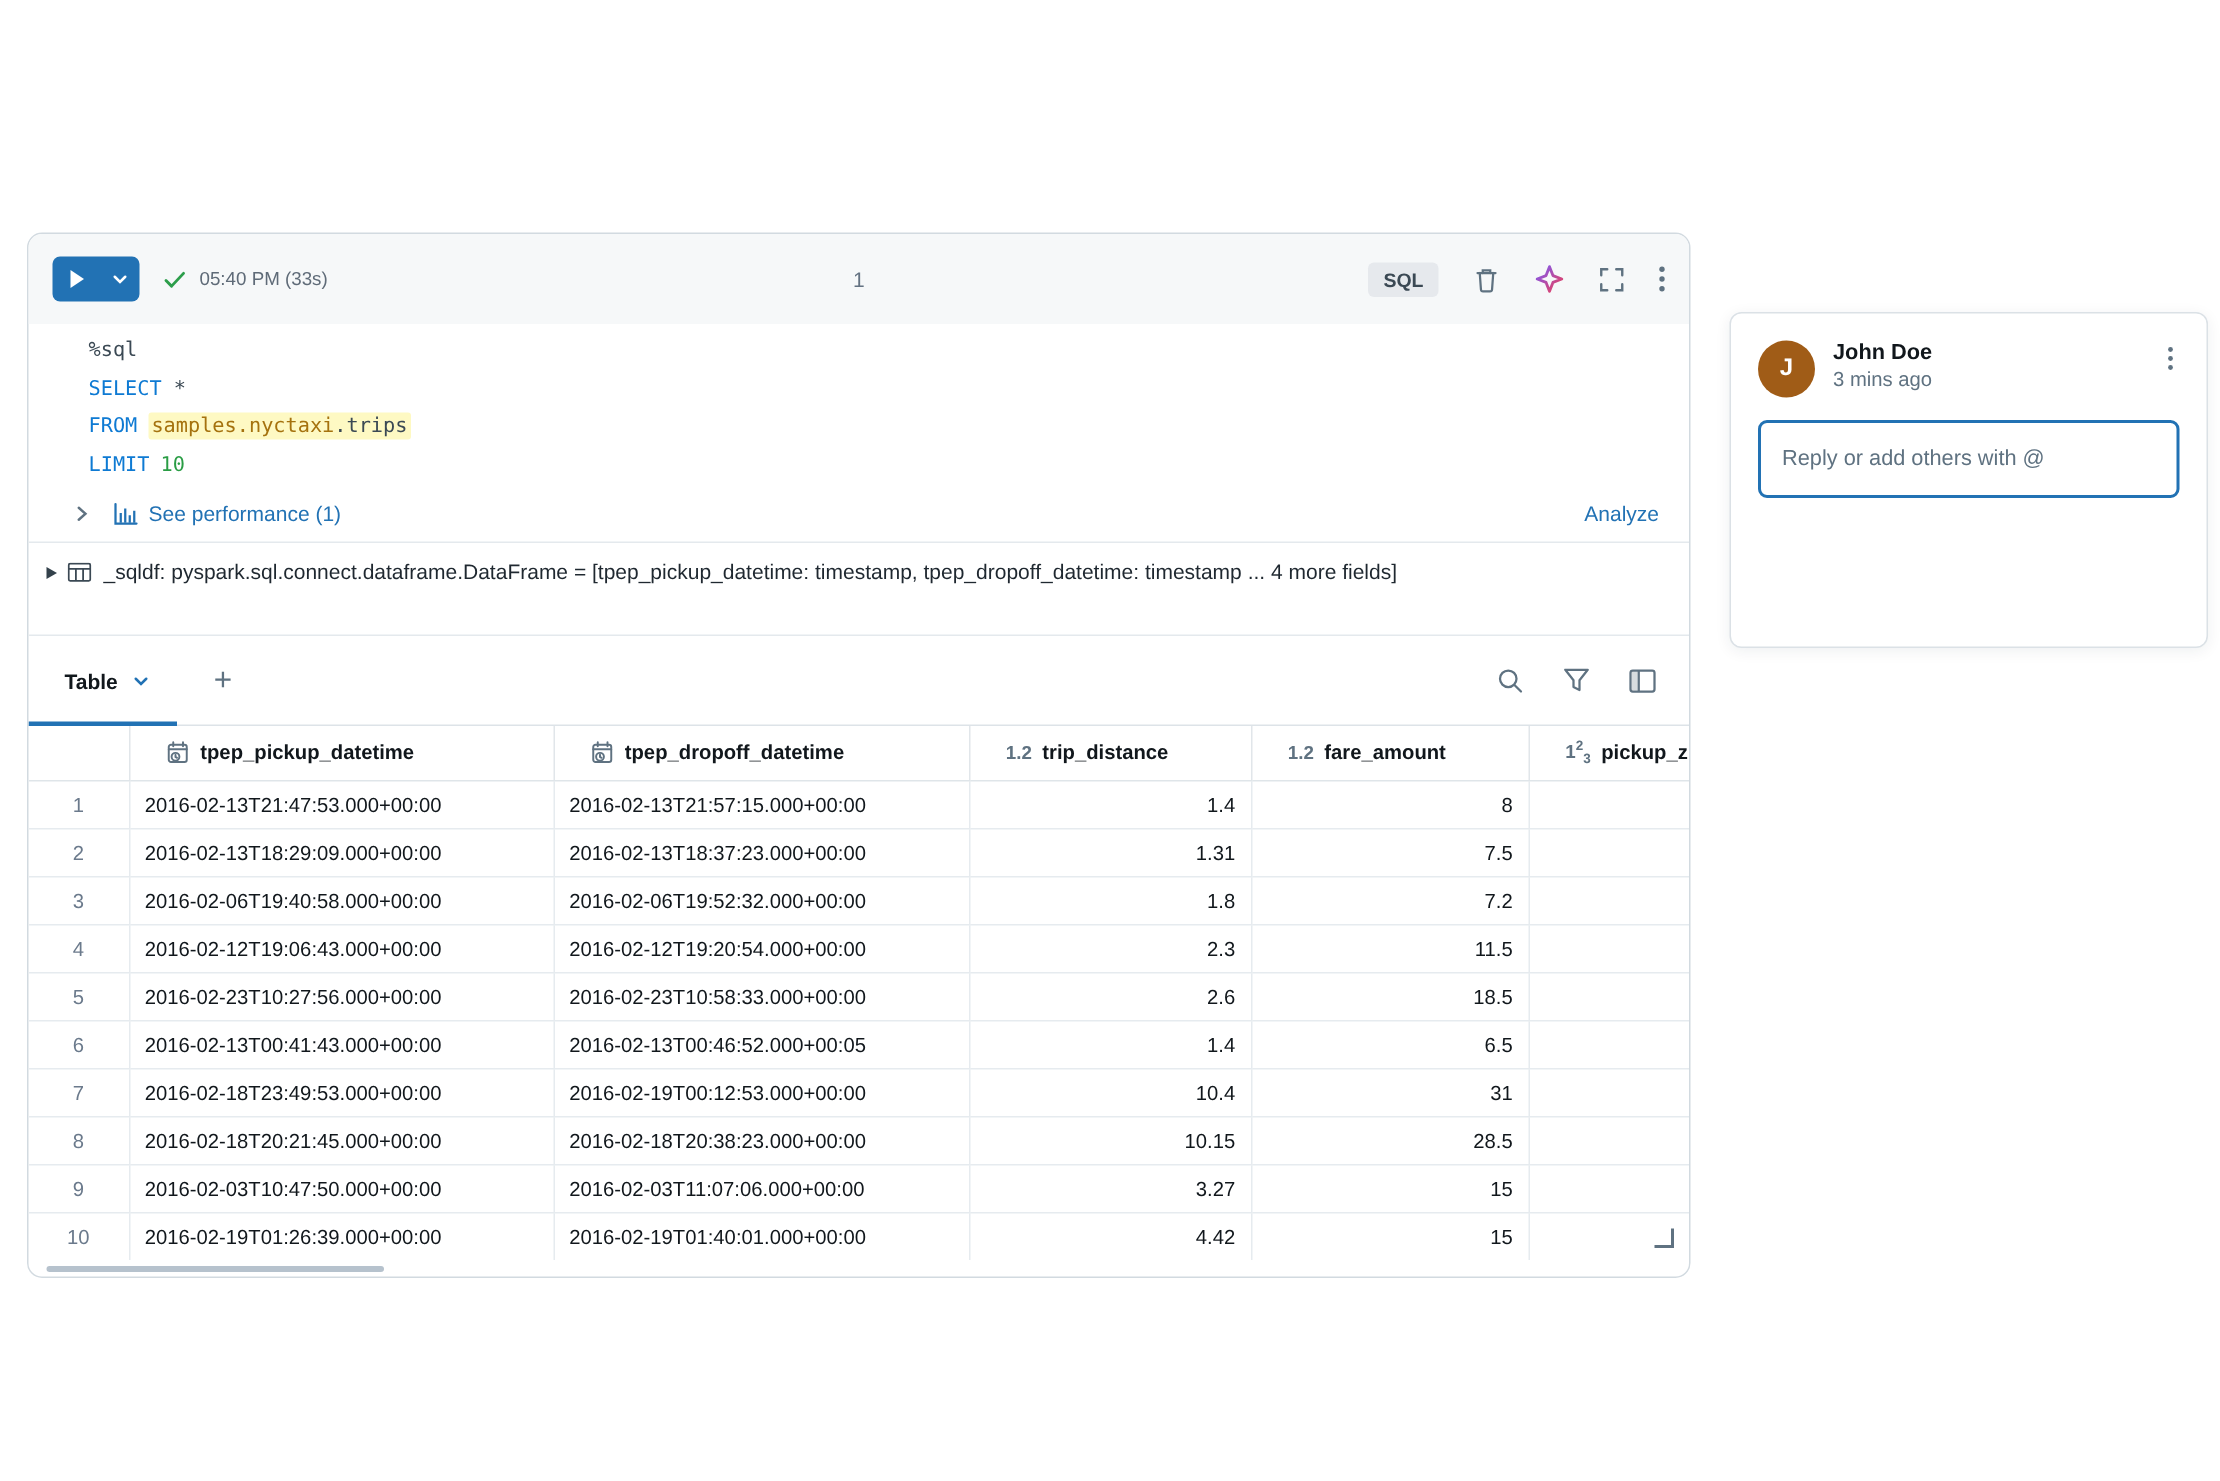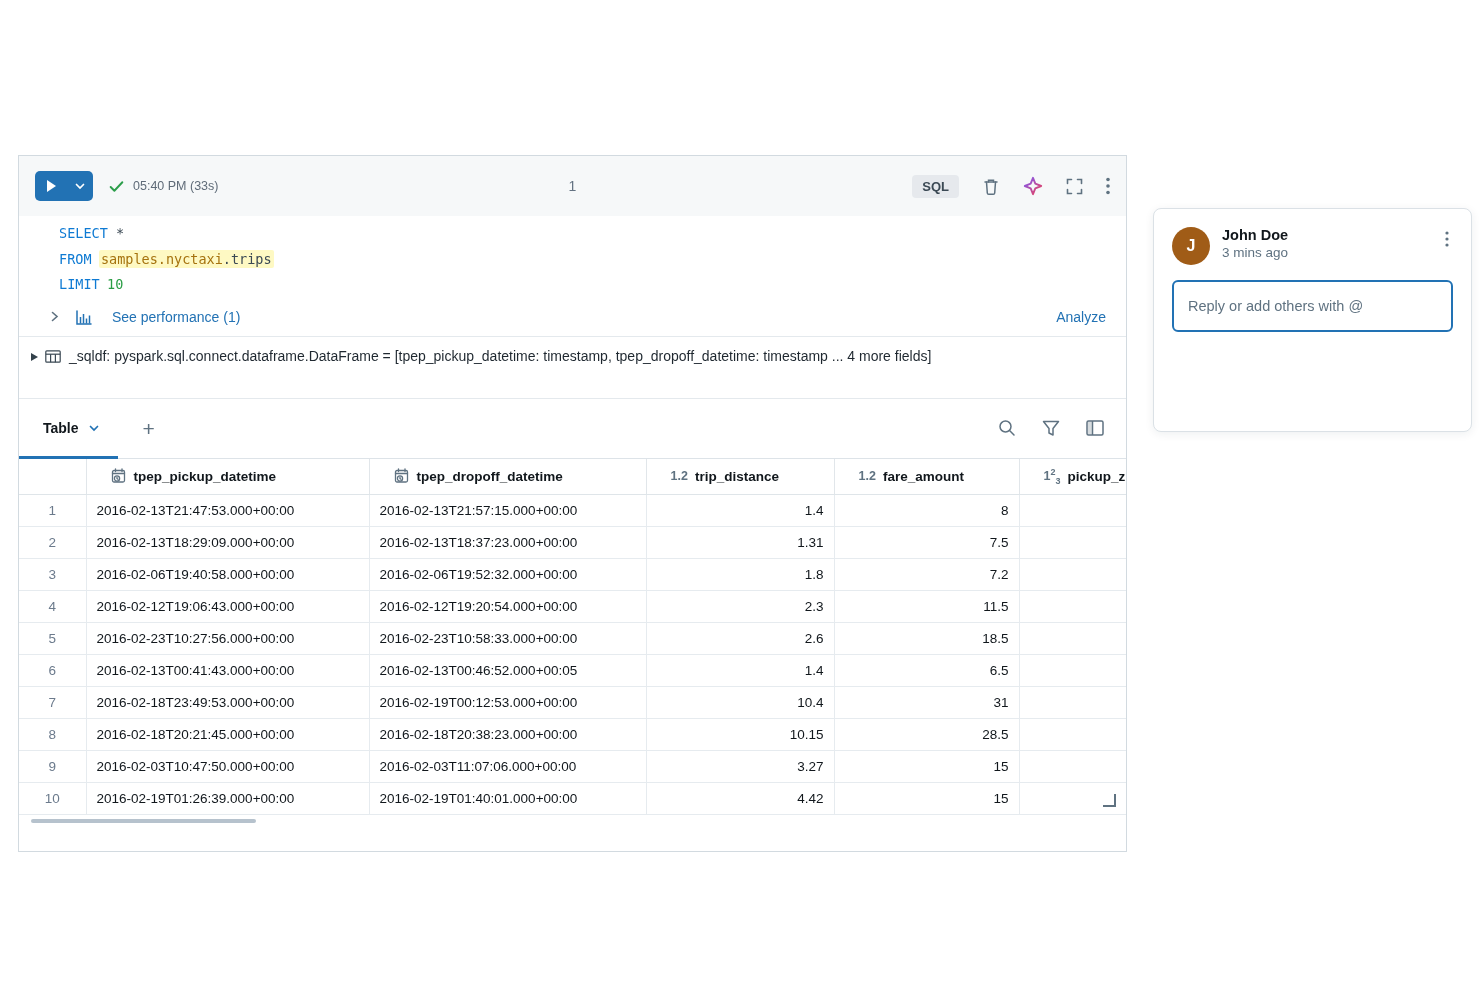--- a/index.html
+++ b/index.html
@@ -1,21 +1,21 @@
 <!DOCTYPE html>
 <html><head>
 <meta charset="utf-8">
 <style>
   * { margin:0; padding:0; box-sizing:border-box; }
   html,body { width:1480px; height:987px; background:#ffffff; font-family:"Liberation Sans", sans-serif; color:#11171c; overflow:hidden; }
   .page { position:relative; width:1480px; height:987px; }
 
   
   .cell { position:absolute; left:18px; top:155px; width:1109px; height:697px;
-          background:#fff; border:1px solid #d2dae0; border-radius:0; overflow:hidden; }
+          background:#fff; border:1px solid #d2dae0; border-radius:10px; overflow:hidden; }
 
   .toolbar { position:relative; height:60px; background:#f6f8f9; display:flex; align-items:center; padding:0 16px; }
   .run-btn { display:flex; align-items:center; height:30px; background:#2272b4; border-radius:5px; overflow:hidden; cursor:pointer; }
   .run-btn .seg { display:flex; align-items:center; justify-content:center; height:100%; }
   .run-btn .seg.play { width:32px; }
   .run-btn .seg.drop { width:26px; }
   .play-tri { width:0; height:0; border-left:9px solid #fff; border-top:6px solid transparent; border-bottom:6px solid transparent; }
   .status-check { margin-left:15px; display:flex; align-items:center; }
   .status-time { margin-left:8px; font-size:12.5px; color:#5f6b78; }
   .cell-number { position:absolute; left:50%; top:50%; transform:translate(-50%,-50%); font-size:14px; color:#637282; }
@@ -29,21 +29,21 @@
   .tok-kw { color:#0e7ad3; }
   .tok-num { color:#2a9d45; }
   .tok-hl { background:#fef9c3; border-radius:2px; padding:1px 2px; margin-left:0.55em; }
   .tok-hl .ident { color:#a5720e; }
   .tok-hl .suffix { color:#3b4954; }
   .tok-sp { margin-left:0.55em; }
 
   
   .perf-row { display:flex; align-items:center; height:38px; padding:0 20px 0 30px; }
   .perf-row .chev { display:flex; align-items:center; cursor:pointer; }
-  .perf-link { display:flex; align-items:flex-end; gap:20px; margin-left:16px; color:#2272b4; font-size:14px; cursor:pointer; }
+  .perf-link { display:flex; align-items:flex-end; gap:7px; margin-left:16px; color:#2272b4; font-size:14px; cursor:pointer; }
   .analyze-link { margin-left:auto; color:#2272b4; font-size:14px; cursor:pointer; }
 
   
   .sqldf { border-top:1px solid #e4e9ed; padding:9px 12px; font-size:14px; line-height:21px; color:#1f2830; height:62px; overflow:hidden; }
   .sqldf .tri { display:inline-block; width:0; height:0; border-left:7px solid #33414b; border-top:4.5px solid transparent; border-bottom:4.5px solid transparent; margin-right:7px; cursor:pointer; }
   .sqldf .grid-ic { display:inline-block; vertical-align:-2px; margin-right:8px; }
 
   
   .results { border-top:1px solid #e4e9ed; }
   .tabs-row { position:relative; display:flex; align-items:center; height:60px; padding-right:22px; border-bottom:1px solid #dde3e8; }
@@ -149,20 +149,21 @@
                 <circle cx="2" cy="2.5" r="1.8"></circle>
                 <circle cx="2" cy="9" r="1.8"></circle>
                 <circle cx="2" cy="15.5" r="1.8"></circle>
               </g>
             </svg>
         </span>
       </div>
     </div>
 
     <div class="code">
+      <div class="code-line"><span>%sql</span></div>
       <div class="code-line"><span class="tok-kw">SELECT</span><span> *</span></div>
       <div class="code-line"><span class="tok-kw">FROM</span><span class="tok-hl"><span class="ident">samples.nyctaxi</span><span class="suffix">.trips</span></span></div>
       <div class="code-line"><span class="tok-kw">LIMIT</span><span class="tok-num tok-sp">10</span></div>
     </div>
 
     <div class="perf-row">
       <span class="chev">
         <svg width="11" height="11" viewBox="0 0 11 11">
             <path d="M3.5 1.5 L8 5.5 L3.5 9.5" fill="none" stroke="#5f7281" stroke-width="1.6" stroke-linecap="round"></path>
           </svg>

